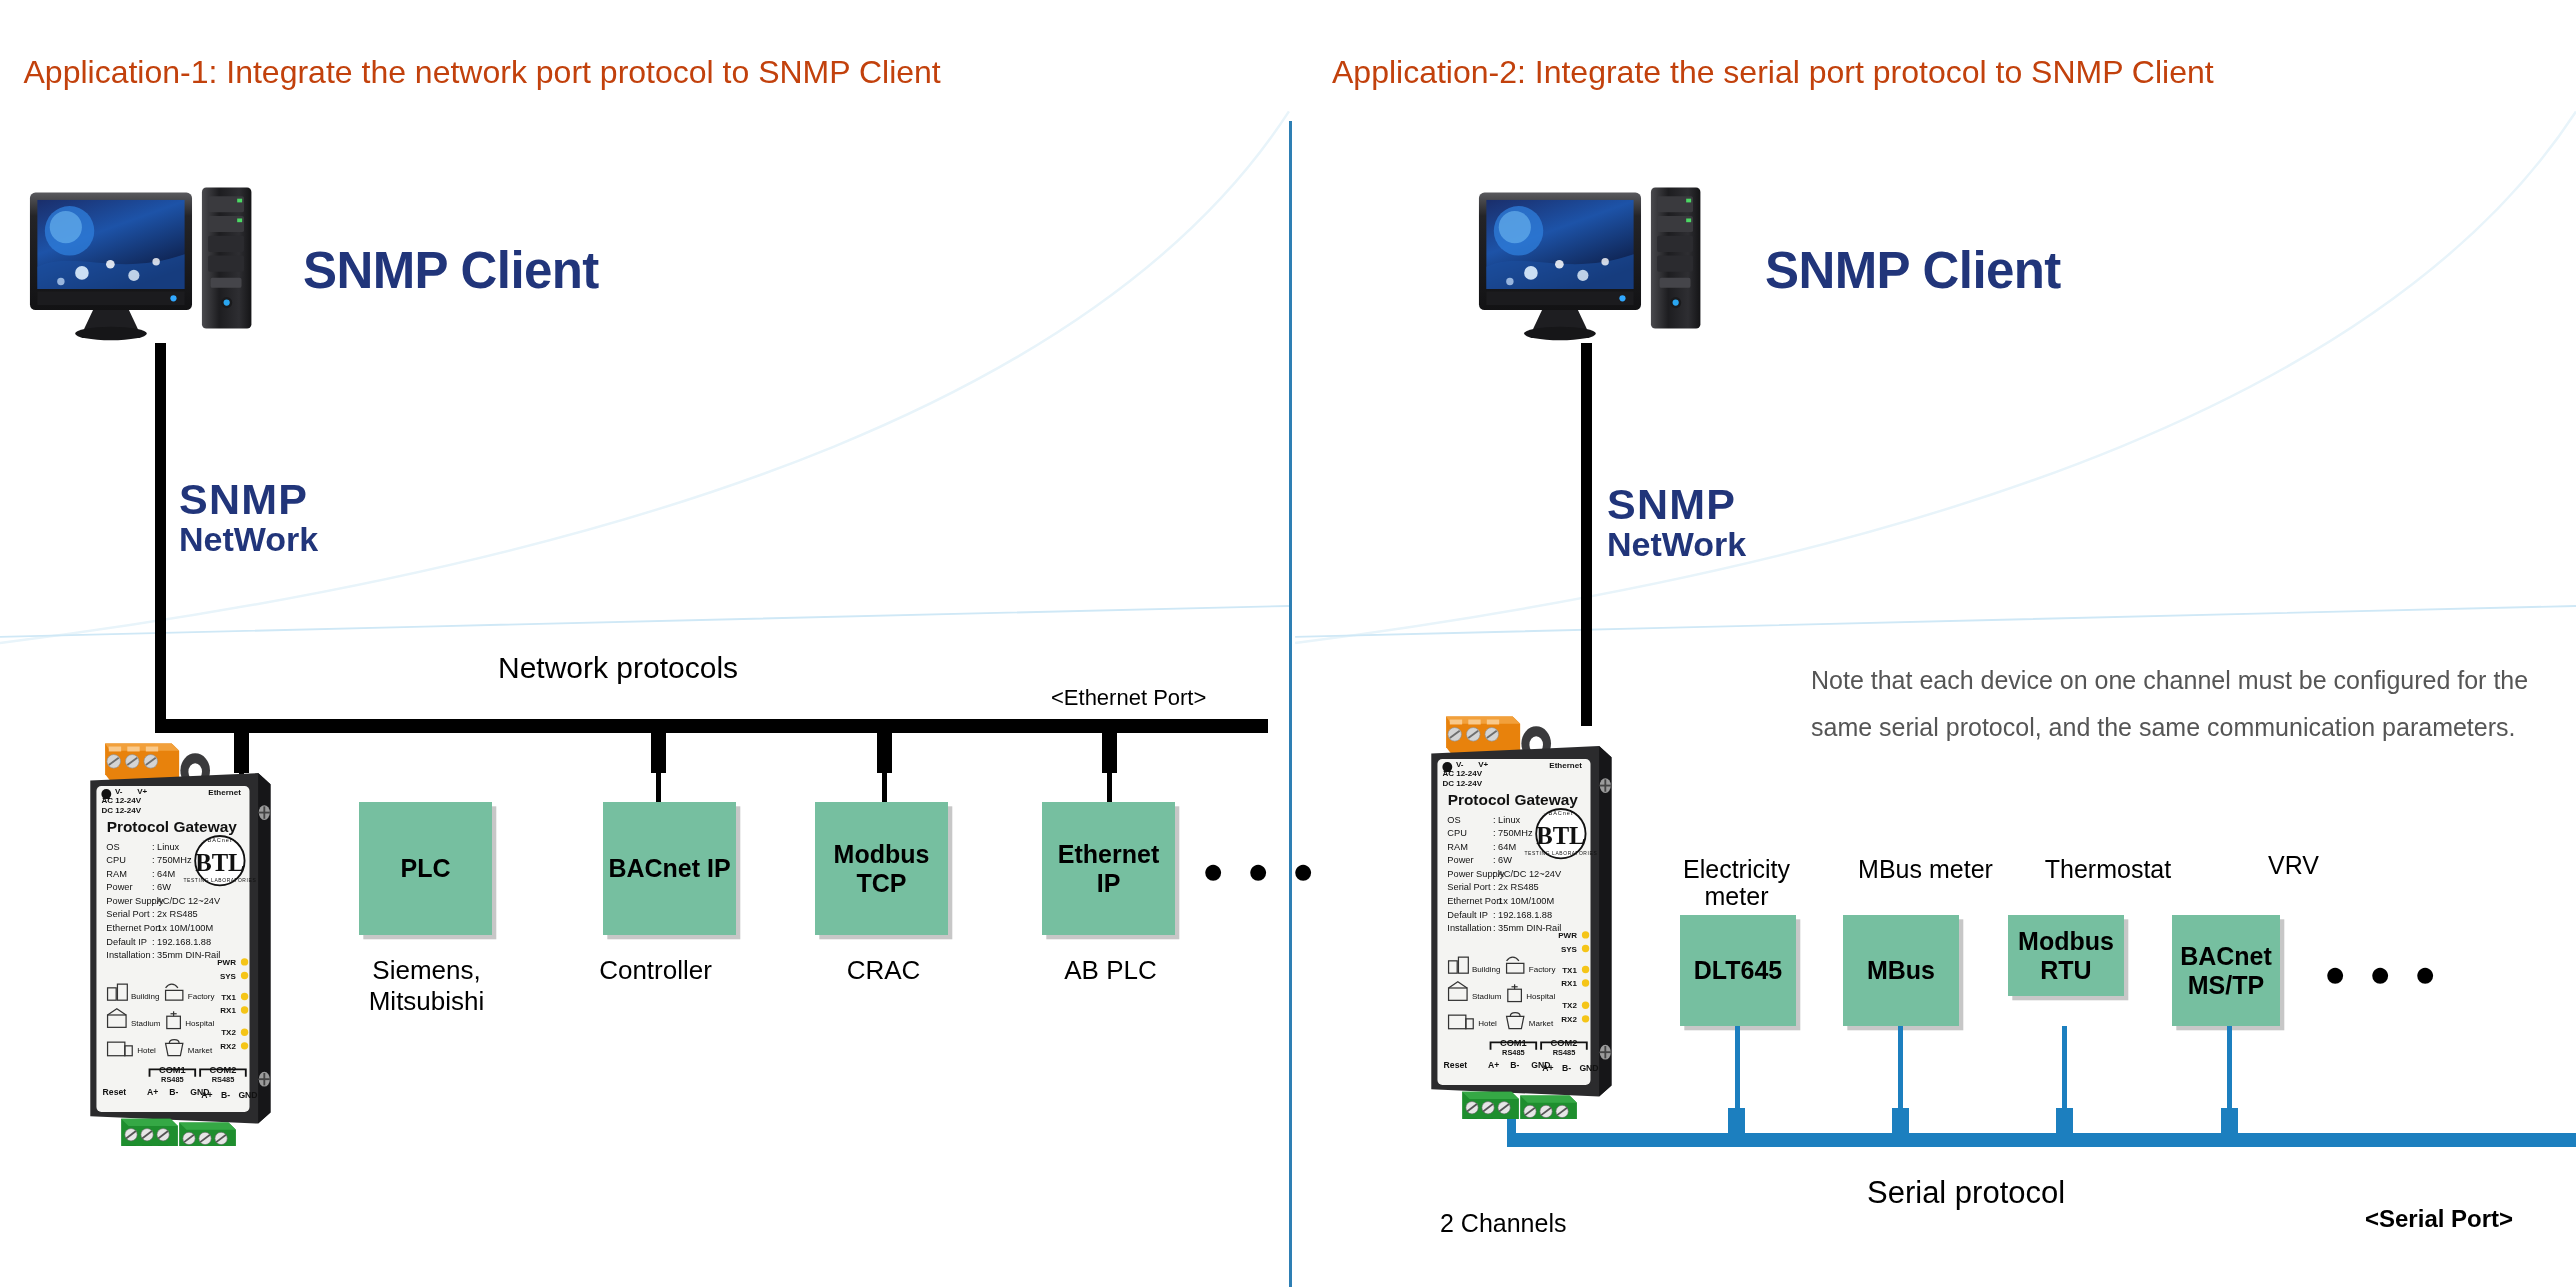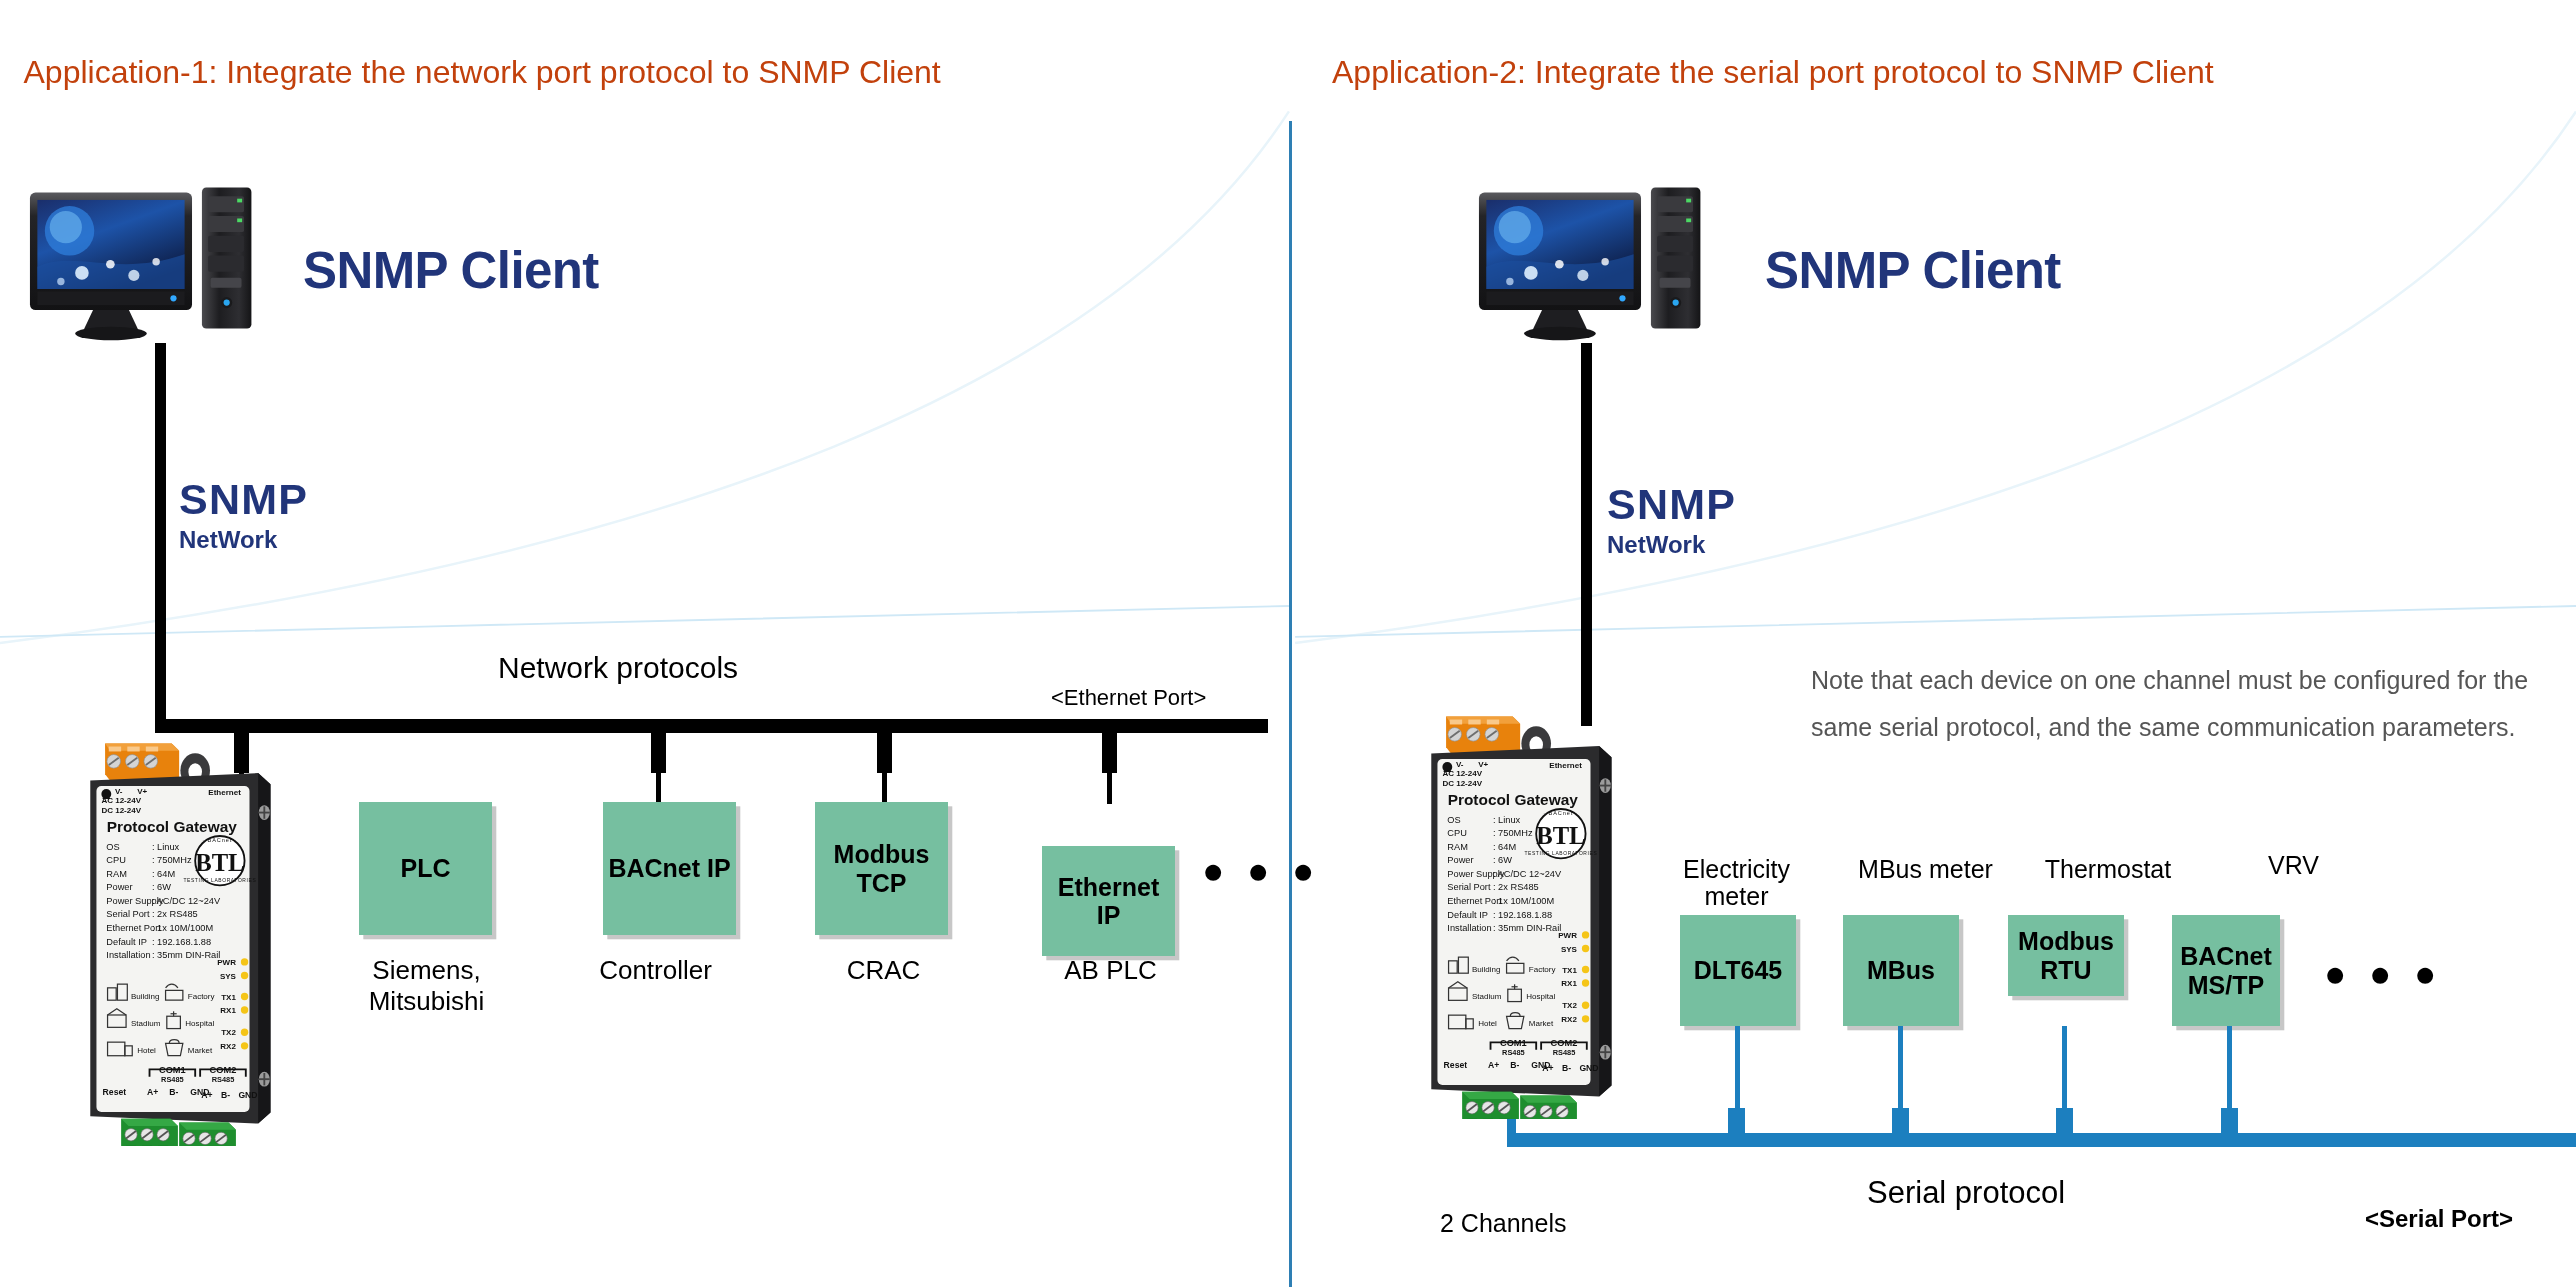--- a/index.html
+++ b/index.html
@@ -31,21 +31,21 @@
     position:absolute; font-size:51px; font-weight:bold; color:#21357A;
     white-space:nowrap; letter-spacing:-0.6px;
   }
   #snmp-client-left  { left:303px;  top:241px; }
   #snmp-client-right { left:1765px; top:241px; }
 
   .snmp-net {
     position:absolute; white-space:nowrap; color:#21357A; font-weight:bold;
   }
   .snmp-net .l1 { font-size:43px; line-height:46px; letter-spacing:1.2px; display:block;}
-  .snmp-net .l2 { font-size:24px; line-height:35px; letter-spacing:0px; display:block;}
+  .snmp-net .l2 { font-size:34px; line-height:35px; letter-spacing:0px; display:block;}
   #snmp-net-left  { left:179px;  top:476px; }
   #snmp-net-right { left:1607px; top:481px; }
 
   
   .computer { position:absolute; width:266px; height:161px; }
   #computer-left  { left:25px;   top:185px; }
   #computer-right { left:1474px; top:185px; }
 
   
   .gateway { position:absolute; width:216px; height:420px; }
@@ -188,21 +188,21 @@
 Mitsubishi</div>
 
   <div class="proto-box" style="left:587px; top:802px; width:133px; height:133px;margin-left:16px;">BACnet
 IP</div>
   <div class="proto-caption" style="left:544px; top:955px; width:223px;">Controller</div>
 
   <div class="proto-box" style="left:815px; top:802px; width:133px; height:133px;">Modbus
 TCP</div>
   <div class="proto-caption" style="left:772px; top:955px; width:223px;">CRAC</div>
 
-  <div class="proto-box" style="left:1042px; top:802px; width:133px; height:110px;margin-top:44px;">Ethernet
+  <div class="proto-box" style="left:1042px; top:802px; width:133px; height:133px;">Ethernet
 IP</div>
   <div class="proto-caption" style="left:999px; top:955px; width:223px;">AB PLC</div>
 
   <div class="ellipsis" style="left:1202px; top:852px; font-size:37px;">● ● ●</div>
 
   <div class="gateway" id="gateway-left">
     <div class="gw-wrap">
       <svg class="gw-svg" width="216" height="420" viewBox="0 0 350 680">
 
         <g>

